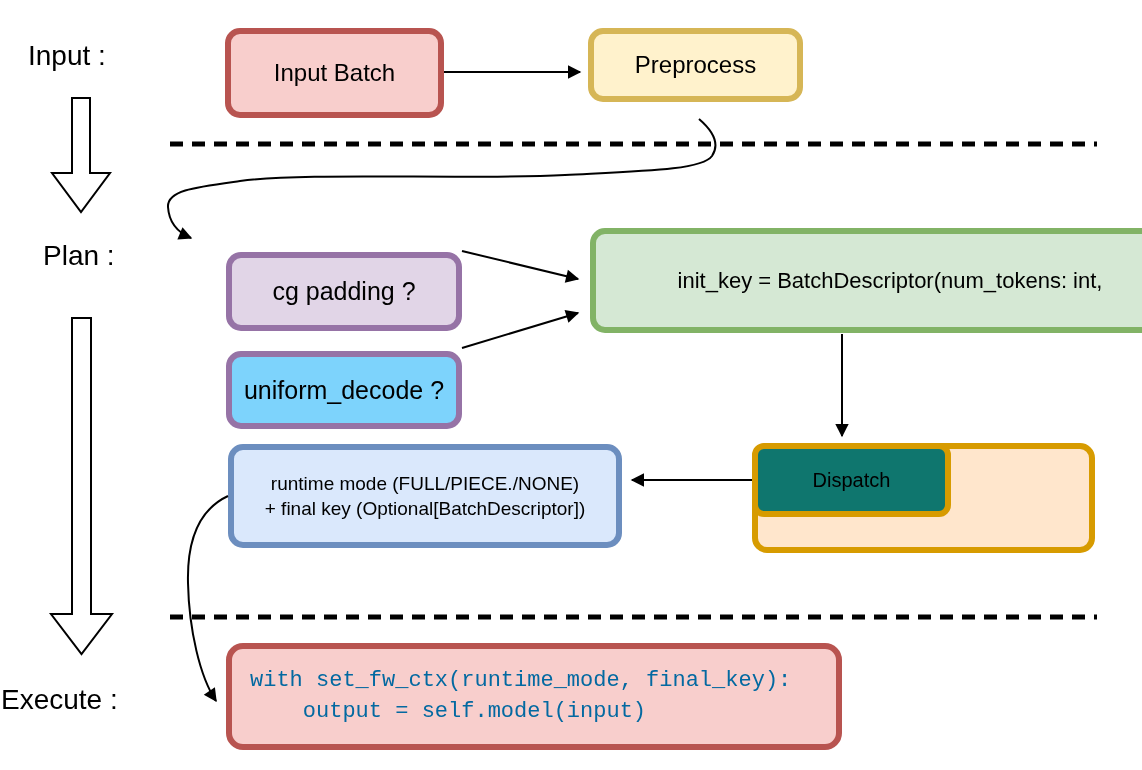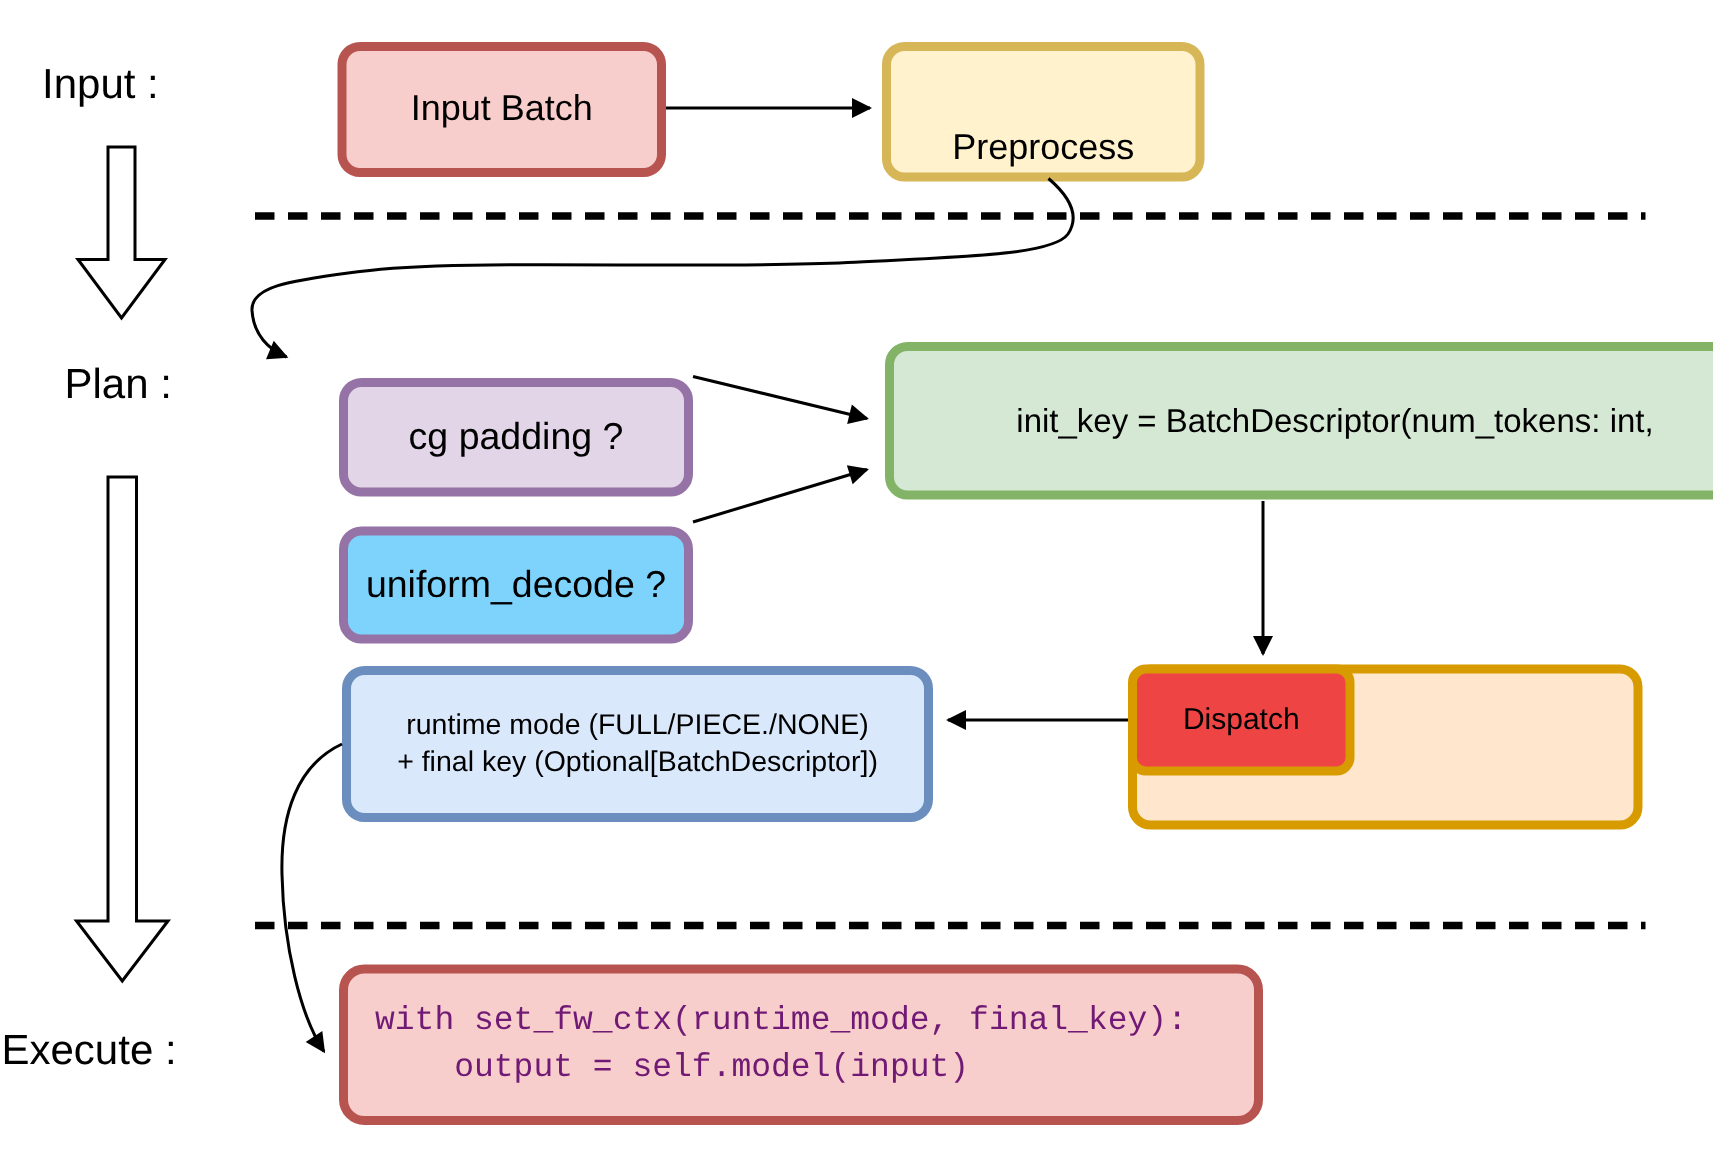--- a/index.html
+++ b/index.html
@@ -34,49 +34,49 @@
 <div id="canvas">
 
   <div class="stage-label" style="left:28px;top:40px;">Input :</div>
   <div class="stage-label" style="left:43px;top:240px;">Plan :</div>
   <div class="stage-label" style="left:1px;top:684px;">Execute :</div>
 
   <div class="node fs24" style="left: 225px; top: 28px; width: 219px; height: 90px; background-color: rgb(248, 206, 204); border-color: rgb(184, 84, 80);">
     <span class="ln">Input Batch</span>
   </div>
 
-  <div class="node fs24" style="left: 588px; top: 28px; width: 215px; height: 93px; background-color: rgb(255, 242, 204); border-color: rgb(214, 182, 86); justify-content: flex-end;">
+  <div class="node fs24" style="left: 588px; top: 28px; width: 215px; height: 74px; background-color: rgb(255, 242, 204); border-color: rgb(214, 182, 86);">
     <span class="ln">Preprocess</span>
   </div>
 
   <div class="node fs25" style="left: 226px; top: 212px; width: 236px; height: 79px; background-color: rgb(225, 213, 231); border-color: rgb(150, 115, 166);">
     <span class="ln">cg padding ?</span>
   </div>
 
   <div class="node fs25" style="left: 226px; top: 311px; width: 236px; height: 78px; background-color: #7dd3fc; border-color: rgb(150, 115, 166);">
     <span class="ln">uniform_decode ?</span>
   </div>
 
   <div class="node fs22" style="left: 590px; top: 228px; width: 600px; height: 105px; background-color: rgb(213, 232, 212); border-color: rgb(130, 179, 102);">
     <span class="ln">init_key = BatchDescriptor(num_tokens: int,</span>
   </div>
 
   <div class="node" style="left: 752px; top: 443px; width: 343px; height: 110px; background-color: rgb(255, 230, 204); border-color: rgb(215, 155, 0);">
   </div>
 
-  <div class="node fs20" style="left: 752px; top: 443px; width: 151px; height: 74px; border-radius: 12px; background-color: #ef4444; border-color: rgb(215, 155, 0);">
+  <div class="node fs20" style="left: 752px; top: 443px; width: 199px; height: 74px; border-radius: 12px; background-color: #0f766e; border-color: rgb(215, 155, 0);">
     <span class="ln">Dispatch</span>
   </div>
 
   <div class="node fs19" style="left: 228px; top: 444px; width: 394px; height: 104px; background-color: rgb(218, 232, 252); border-color: rgb(108, 142, 191);">
     <span class="ln">runtime mode (FULL/PIECE./NONE)</span>
     <span class="ln">+ final key (Optional[BatchDescriptor])</span>
   </div>
 
-  <div class="node code" style="left: 226px; top: 643px; width: 616px; height: 107px; border-radius: 17px; background-color: rgb(248, 206, 204); border-color: rgb(184, 84, 80); color: #701a75;">
+  <div class="node code" style="left: 226px; top: 643px; width: 616px; height: 107px; border-radius: 17px; background-color: rgb(248, 206, 204); border-color: rgb(184, 84, 80); color: #0369a1;">
     <span class="ln">with set_fw_ctx(runtime_mode, final_key):</span>
     <span class="ln">    output = self.model(input)</span>
   </div>
 
   <svg id="svg-layer" width="1142" height="770" viewBox="0 0 1142 770">
     <defs>
       <marker id="ah" viewBox="0 0 12 12" refX="10" refY="6" markerWidth="8" markerHeight="8" orient="auto">
         <path d="M1,1 L11,6 L1,11 Z" fill="#000"></path>
       </marker>
     </defs>

